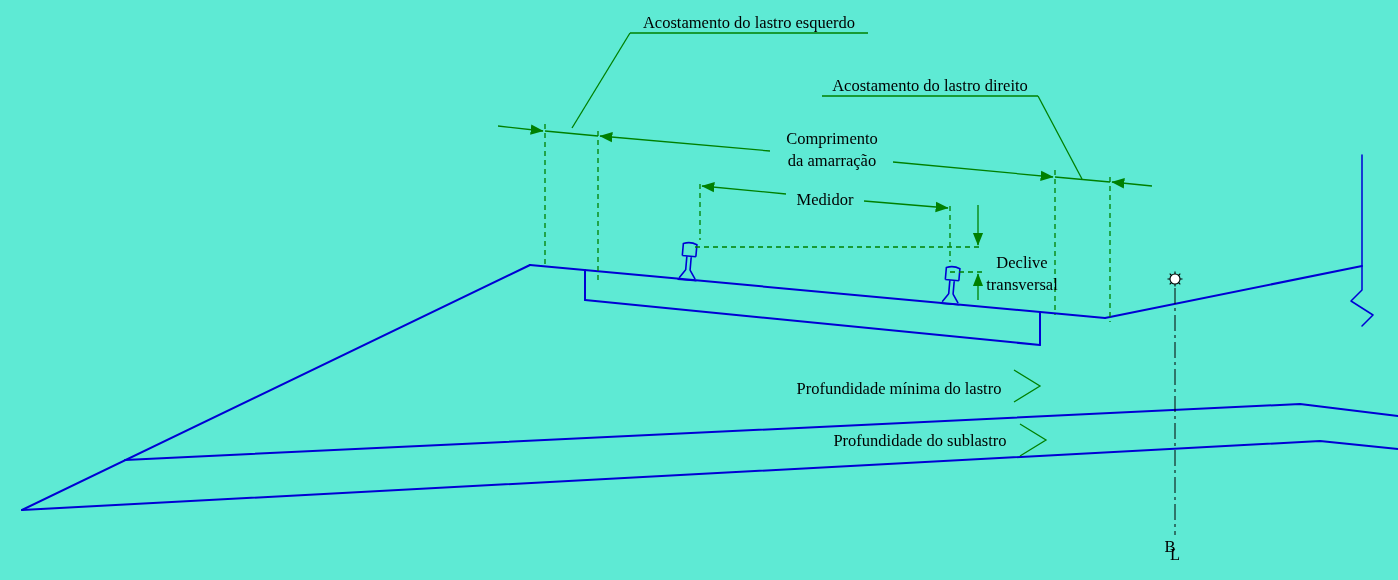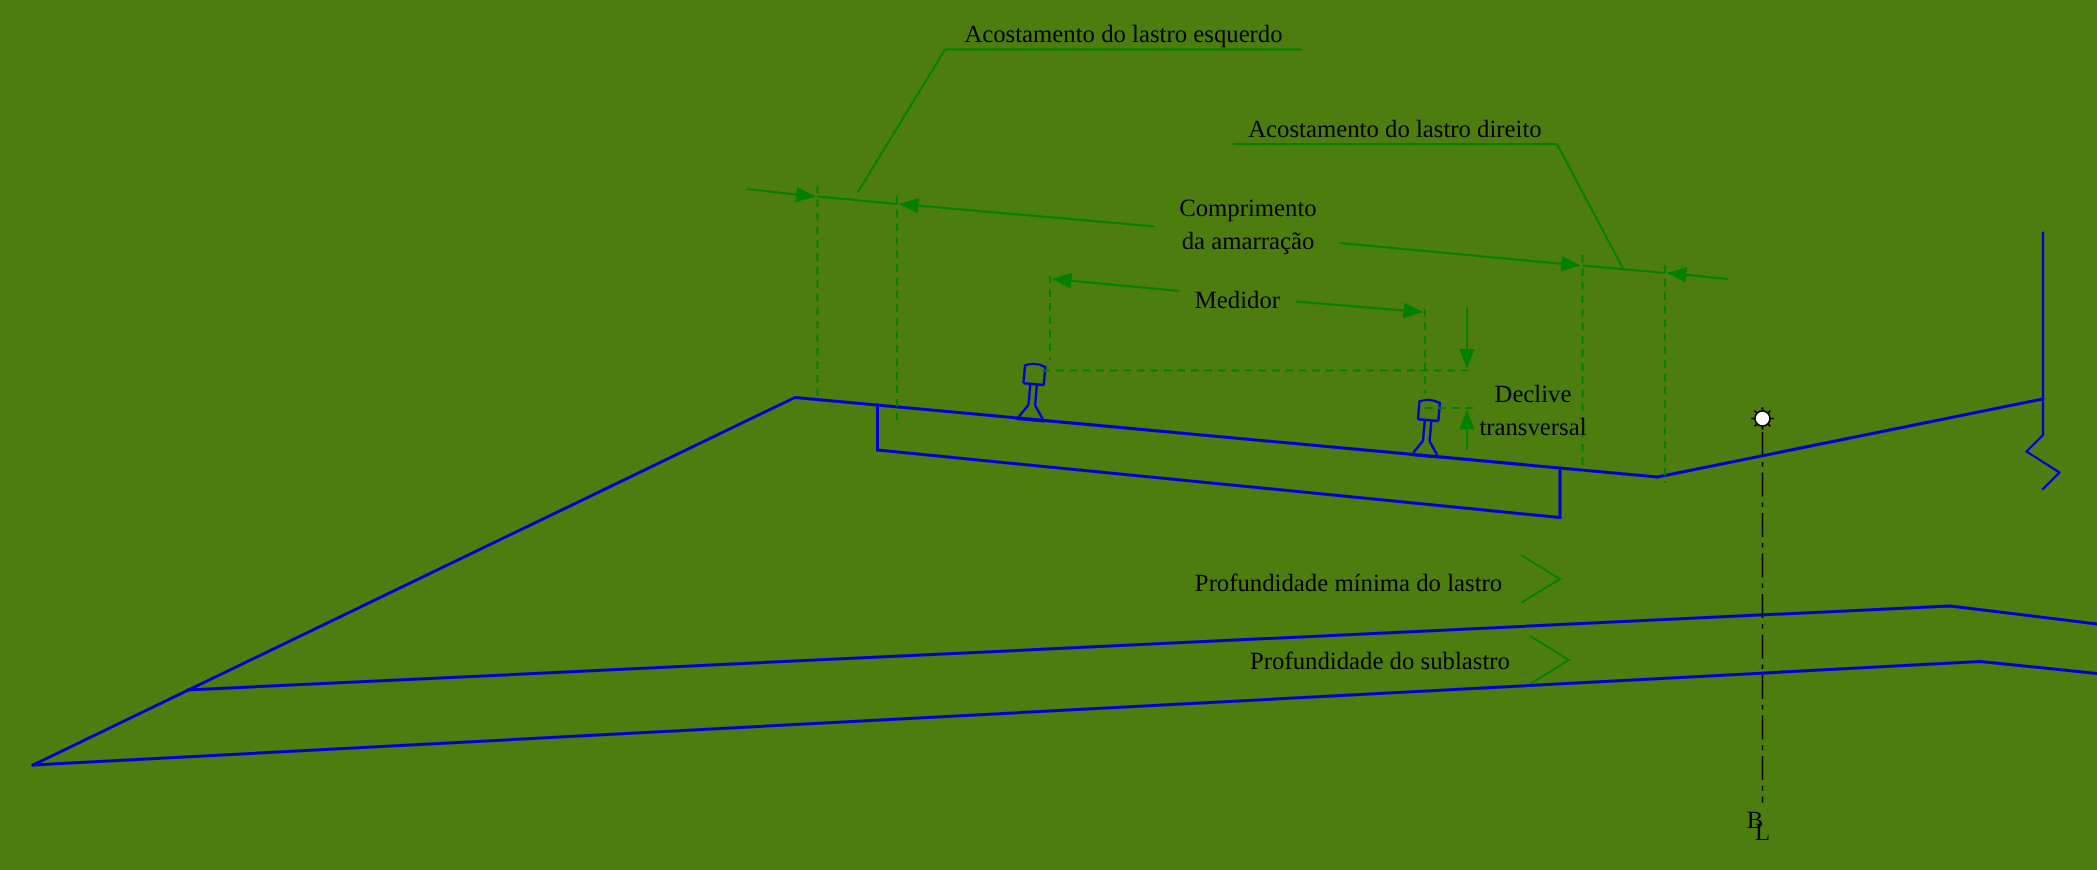--- a/index.html
+++ b/index.html
@@ -4,21 +4,21 @@
 <style>
   html, body {
     margin: 0;
     padding: 0;
     background: #ffffff;
   }
   .stage {
     position: relative;
     width: 1398px;
     height: 580px;
-    background: #4d7c0f;
+    background: #5eead4;
     overflow: hidden;
     font-family: "Liberation Serif", serif;
   }
   svg { display: block; }
   svg text {
     fill: #000000;
     font-family: "Liberation Serif", serif;
     font-size: 16.5px;
   }
   .dim { fill: none; stroke-width: 1.3; }

